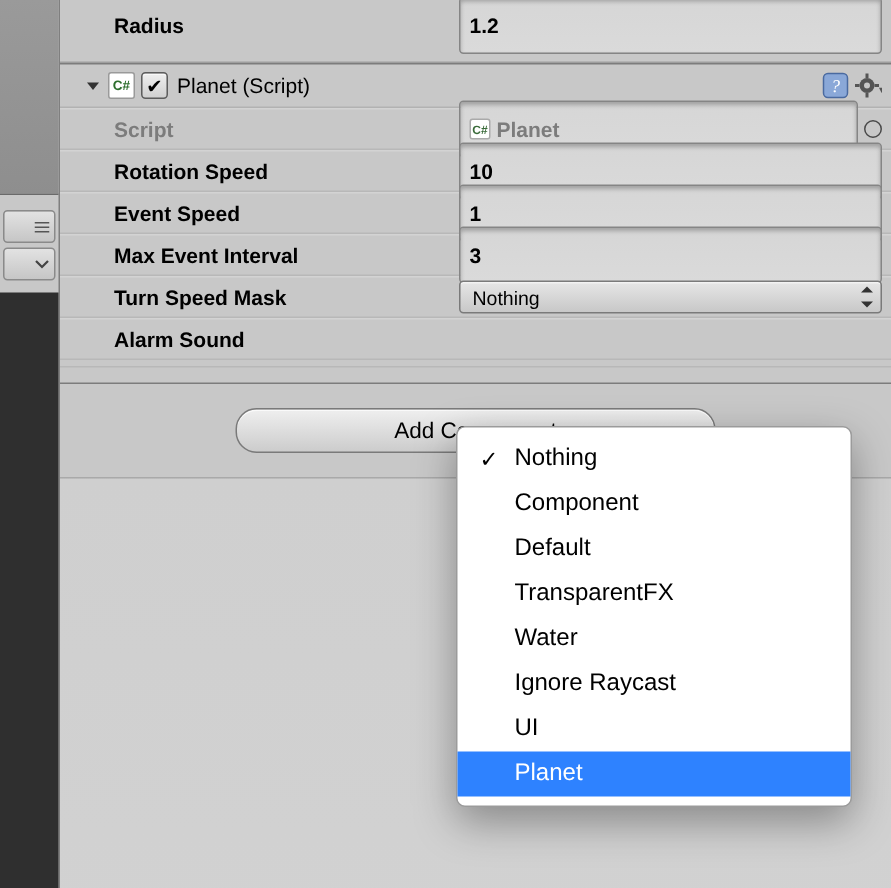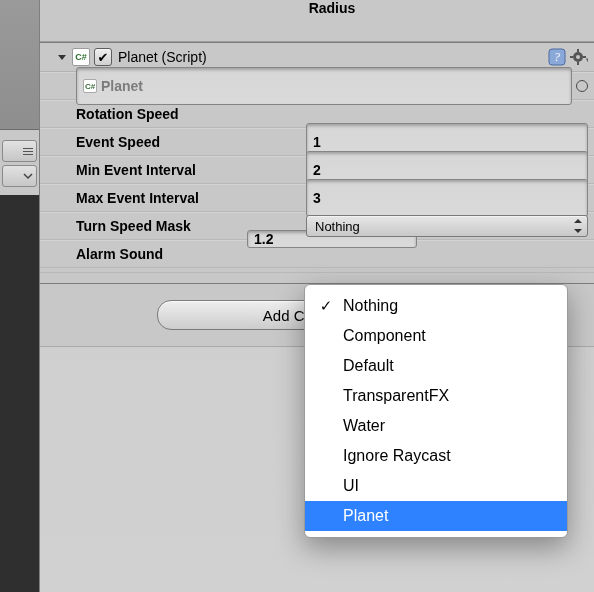--- a/index.html
+++ b/index.html
@@ -293,21 +293,21 @@
       <svg viewBox="0 0 10 10">
           <path d="M1 3 L5 7 L9 3" stroke="#444" stroke-width="1.5" fill="none"></path>
         </svg>
     </div>
   </div>
   <div class="stub-dark"></div>
 </div>
 
 <div class="inspector">
 
-  <div class="prop-row first" style="height:34px;flex-direction:column;">
+  <div class="prop-row first" style="height:34px;">
     <span class="label">Radius</span>
     <input class="field" value="1.2" style="">
   </div>
 
   <div style="height:8px;border-bottom:1px solid #9e9e9e;"></div>
 
   <div class="comp-header">
     <span class="foldout">
       <svg viewBox="0 0 12 12">
           <path d="M2 4 L6 9 L10 4 Z" fill="#333"></path>
@@ -333,42 +333,40 @@
             <rect x="0" y="8" width="3" height="2"></rect>
             <rect x="13" y="8" width="3" height="2"></rect>
           </g>
           <text x="16" y="14" font-size="7" fill="#555">▾</text>
         </svg>
     </span>
   </div>
 
   <div class="ruled">
     <div class="prop-row">
+      <span class="label greyed">Script</span>
       <div class="field-wrap">
         <div class="field readonly">
           <span class="cs-icon">C#</span>
           <span>Planet</span>
         </div>
         <span class="obj-dot"></span>
       </div>
     </div>
 
     <div class="prop-row">
       <span class="label">Rotation Speed</span>
+      <input class="field" value="10" style="">
     </div>
 
     <div class="prop-row">
       <span class="label">Event Speed</span>
       <input class="field" value="1" style="">
     </div>
 
-    <div class="prop-row">
-      <span class="label">Min Event Interval</span>
-      <input class="field" value="2" style="">
-    </div>
 
     <div class="prop-row">
       <span class="label">Max Event Interval</span>
       <input class="field" value="3" style="">
     </div>
 
     <div class="prop-row">
       <span class="label">Turn Speed Mask</span>
       <div class="dropdown">
         <span>Nothing</span>

